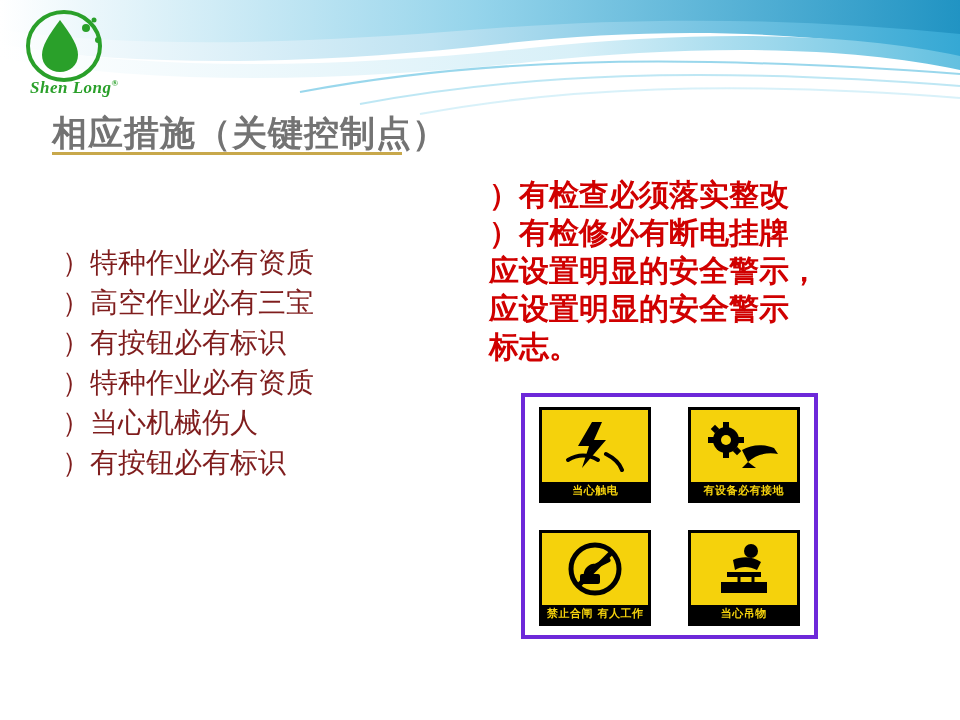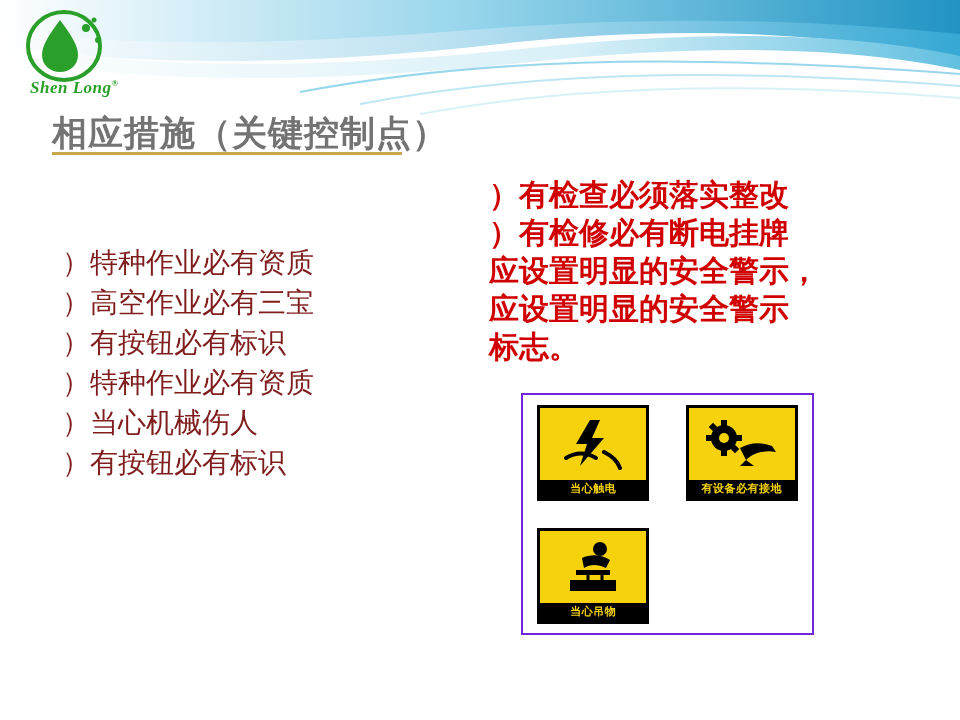--- a/index.html
+++ b/index.html
@@ -114,21 +114,21 @@
   }
 
   
   .signs {
     position: absolute;
     left: 521px;
     top: 393px;
     width: 289px;
     height: 238px;
     background: #ffffff;
-    border: 2px solid #6d28d9;
+    border: 4px solid #6d28d9;
     display: grid;
     grid-template-columns: 1fr 1fr;
     grid-template-rows: 1fr 1fr;
     gap: 8px;
   }
   .sign-cell {
     position: relative;
     display: flex;
     align-items: center;
     justify-content: center;
@@ -265,20 +265,33 @@
               <rect x="26" y="28" width="6" height="6" transform="rotate(-45 29 31)"></rect>
             </g>
             <path d="M34,30 C44,24 56,24 66,28 L70,34 C60,32 48,34 40,42 Z" fill="#000000"></path>
             <path d="M40,42 L34,48 L48,48 Z" fill="#000000"></path>
           </svg>
         </div>
         <div class="caption">有设备必有接地</div>
       </div>
     </div>
 
+    <div class="sign-cell">
+      <div class="sign">
+        <div class="glyph">
+          <svg width="62" height="54" viewBox="0 0 62 54" xmlns="http://www.w3.org/2000/svg">
+            <circle cx="31" cy="27" r="24" fill="none" stroke="#000000" stroke-width="5"></circle>
+            <path d="M22,34 C22,28 26,24 32,24 L44,18" stroke="#000000" stroke-width="5" fill="none" stroke-linecap="round"></path>
+            <rect x="16" y="32" width="20" height="10" rx="2" fill="#000000"></rect>
+            <line x1="13" y1="45" x2="49" y2="9" stroke="#000000" stroke-width="5"></line>
+          </svg>
+        </div>
+        <div class="caption">禁止合闸  有人工作</div>
+      </div>
+    </div>
 
     <div class="sign-cell">
       <div class="sign">
         <div class="glyph">
           <svg width="62" height="54" viewBox="0 0 62 54" xmlns="http://www.w3.org/2000/svg">
             <circle cx="38" cy="9" r="7" fill="#000000"></circle>
             <path d="M20,18 C28,14 40,14 48,20 L44,28 C36,24 28,24 22,28 Z" fill="#000000"></path>
             <rect x="14" y="30" width="34" height="5" fill="#000000"></rect>
             <rect x="8" y="40" width="46" height="11" fill="#000000"></rect>
             <path d="M26,35 L26,40 M40,35 L40,40" stroke="#000000" stroke-width="3"></path>

